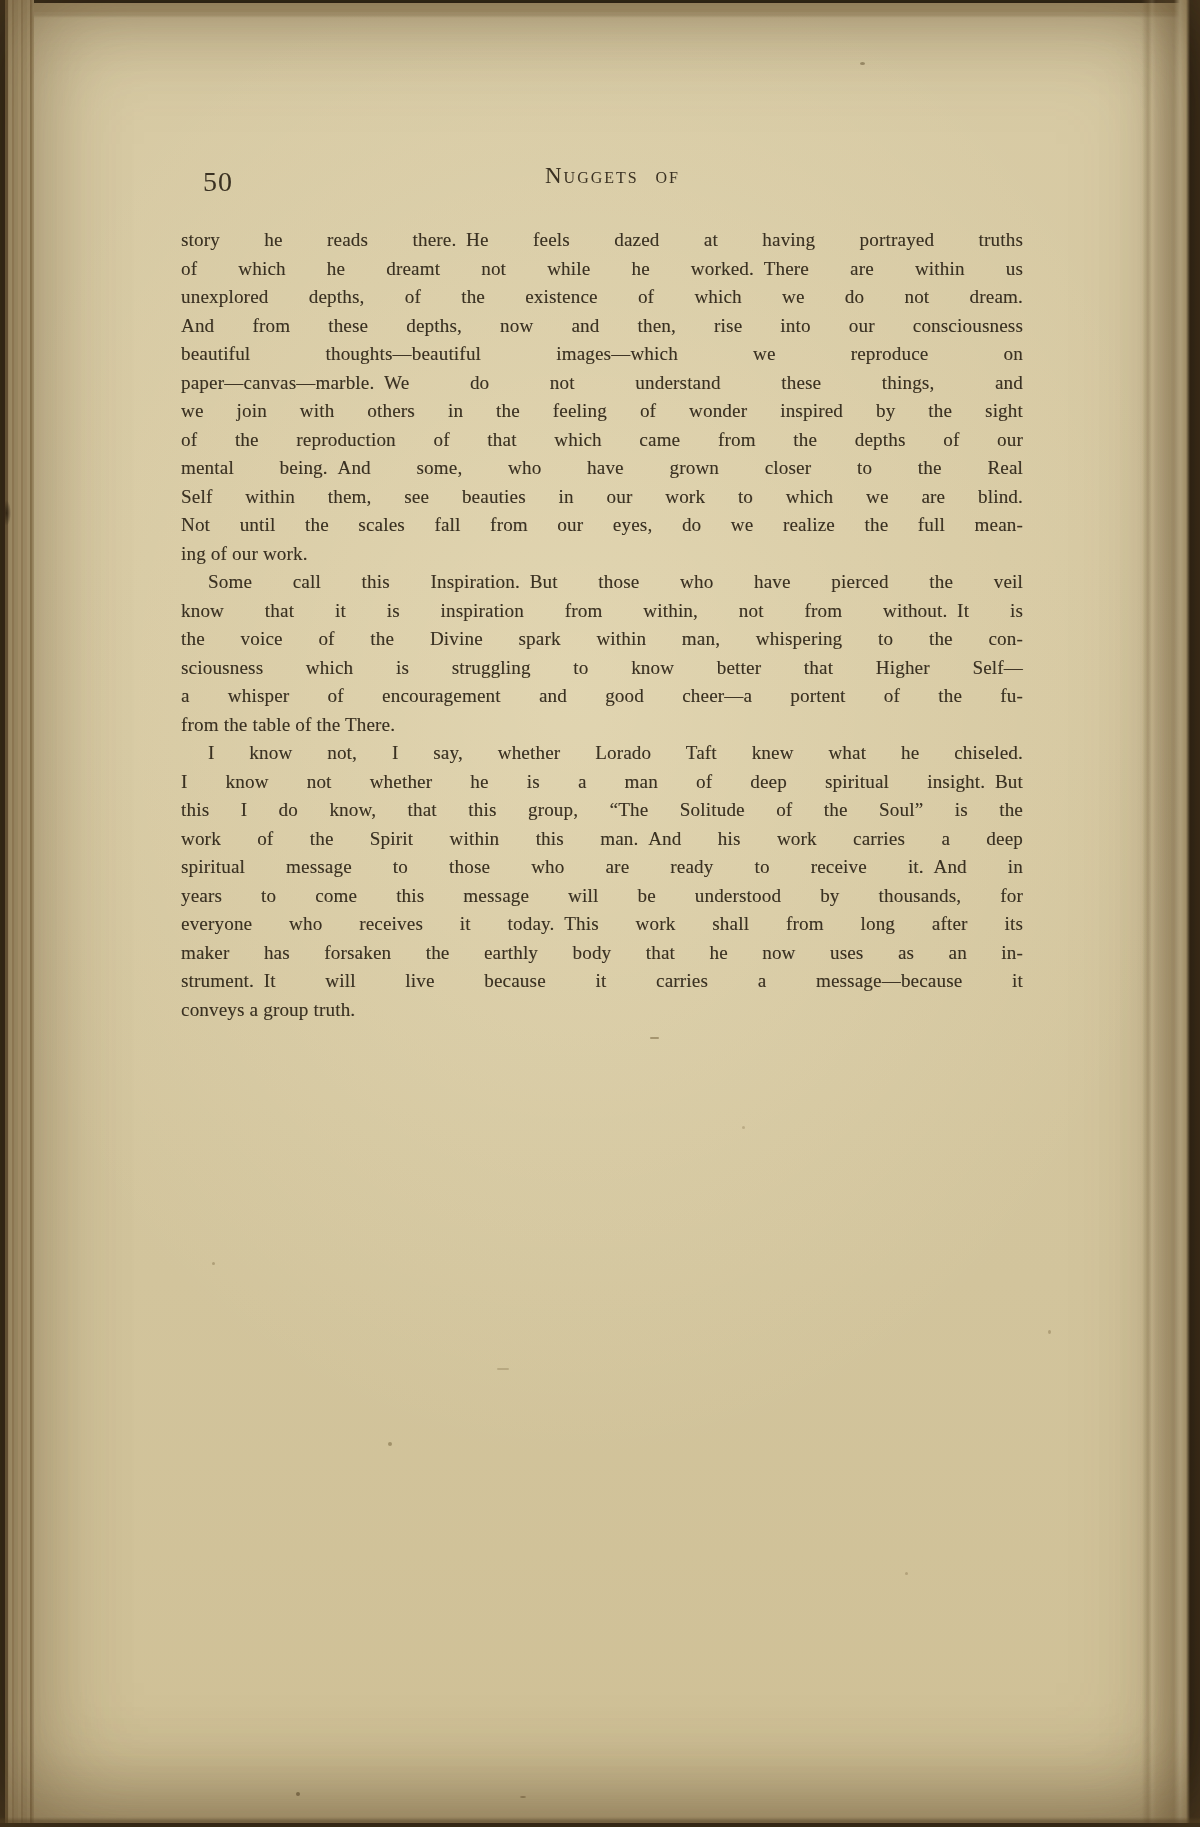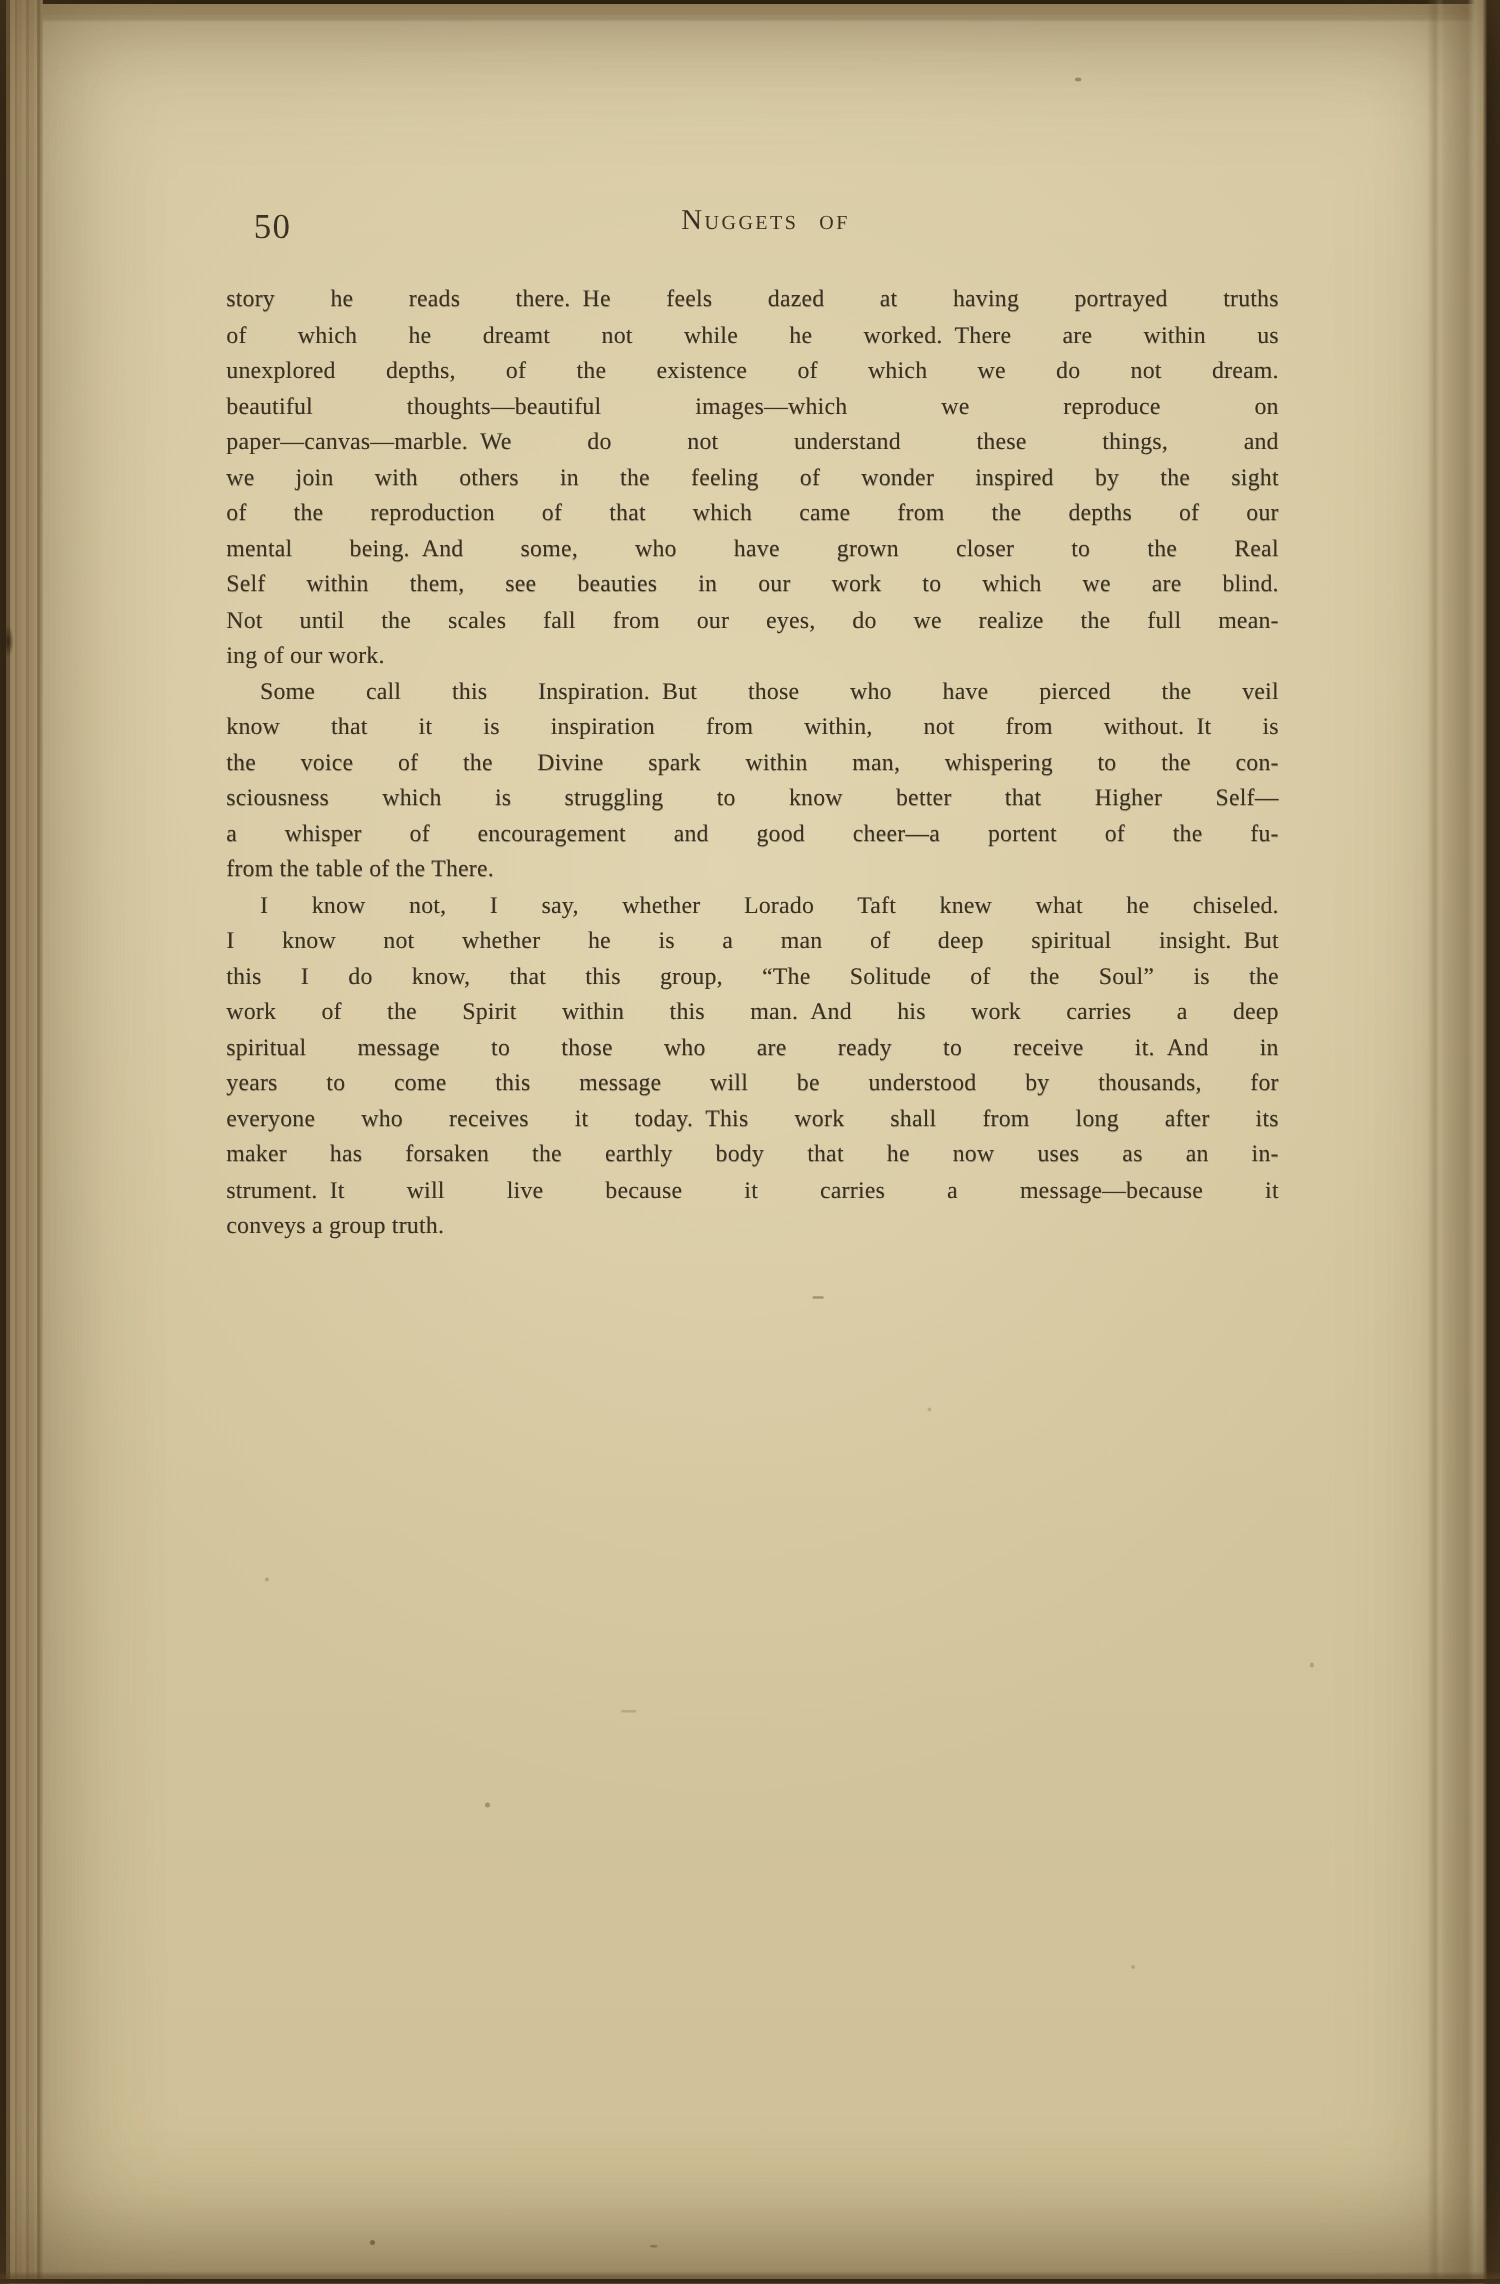--- a/index.html
+++ b/index.html
@@ -133,20 +133,21 @@
 
   <div class="page-header">
     <span class="page-num">50</span>
     <span class="running-title">Nuggets of</span>
   </div>
 
   <div class="text-block">
       <div class="line">story he reads there. He feels dazed at having portrayed truths</div>
       <div class="line">of which he dreamt not while he worked. There are within us</div>
       <div class="line">unexplored depths, of the existence of which we do not dream.</div>
+      <div class="line">And from these depths, now and then, rise into our consciousness</div>
       <div class="line">beautiful thoughts—beautiful images—which we reproduce on</div>
       <div class="line">paper—canvas—marble. We do not understand these things, and</div>
       <div class="line">we join with others in the feeling of wonder inspired by the sight</div>
       <div class="line">of the reproduction of that which came from the depths of our</div>
       <div class="line">mental being. And some, who have grown closer to the Real</div>
       <div class="line">Self within them, see beauties in our work to which we are blind.</div>
       <div class="line">Not until the scales fall from our eyes, do we realize the full mean-</div>
       <div class="line last">ing of our work.</div>
       <div class="line indent">Some call this Inspiration. But those who have pierced the veil</div>
       <div class="line">know that it is inspiration from within, not from without. It is</div>

